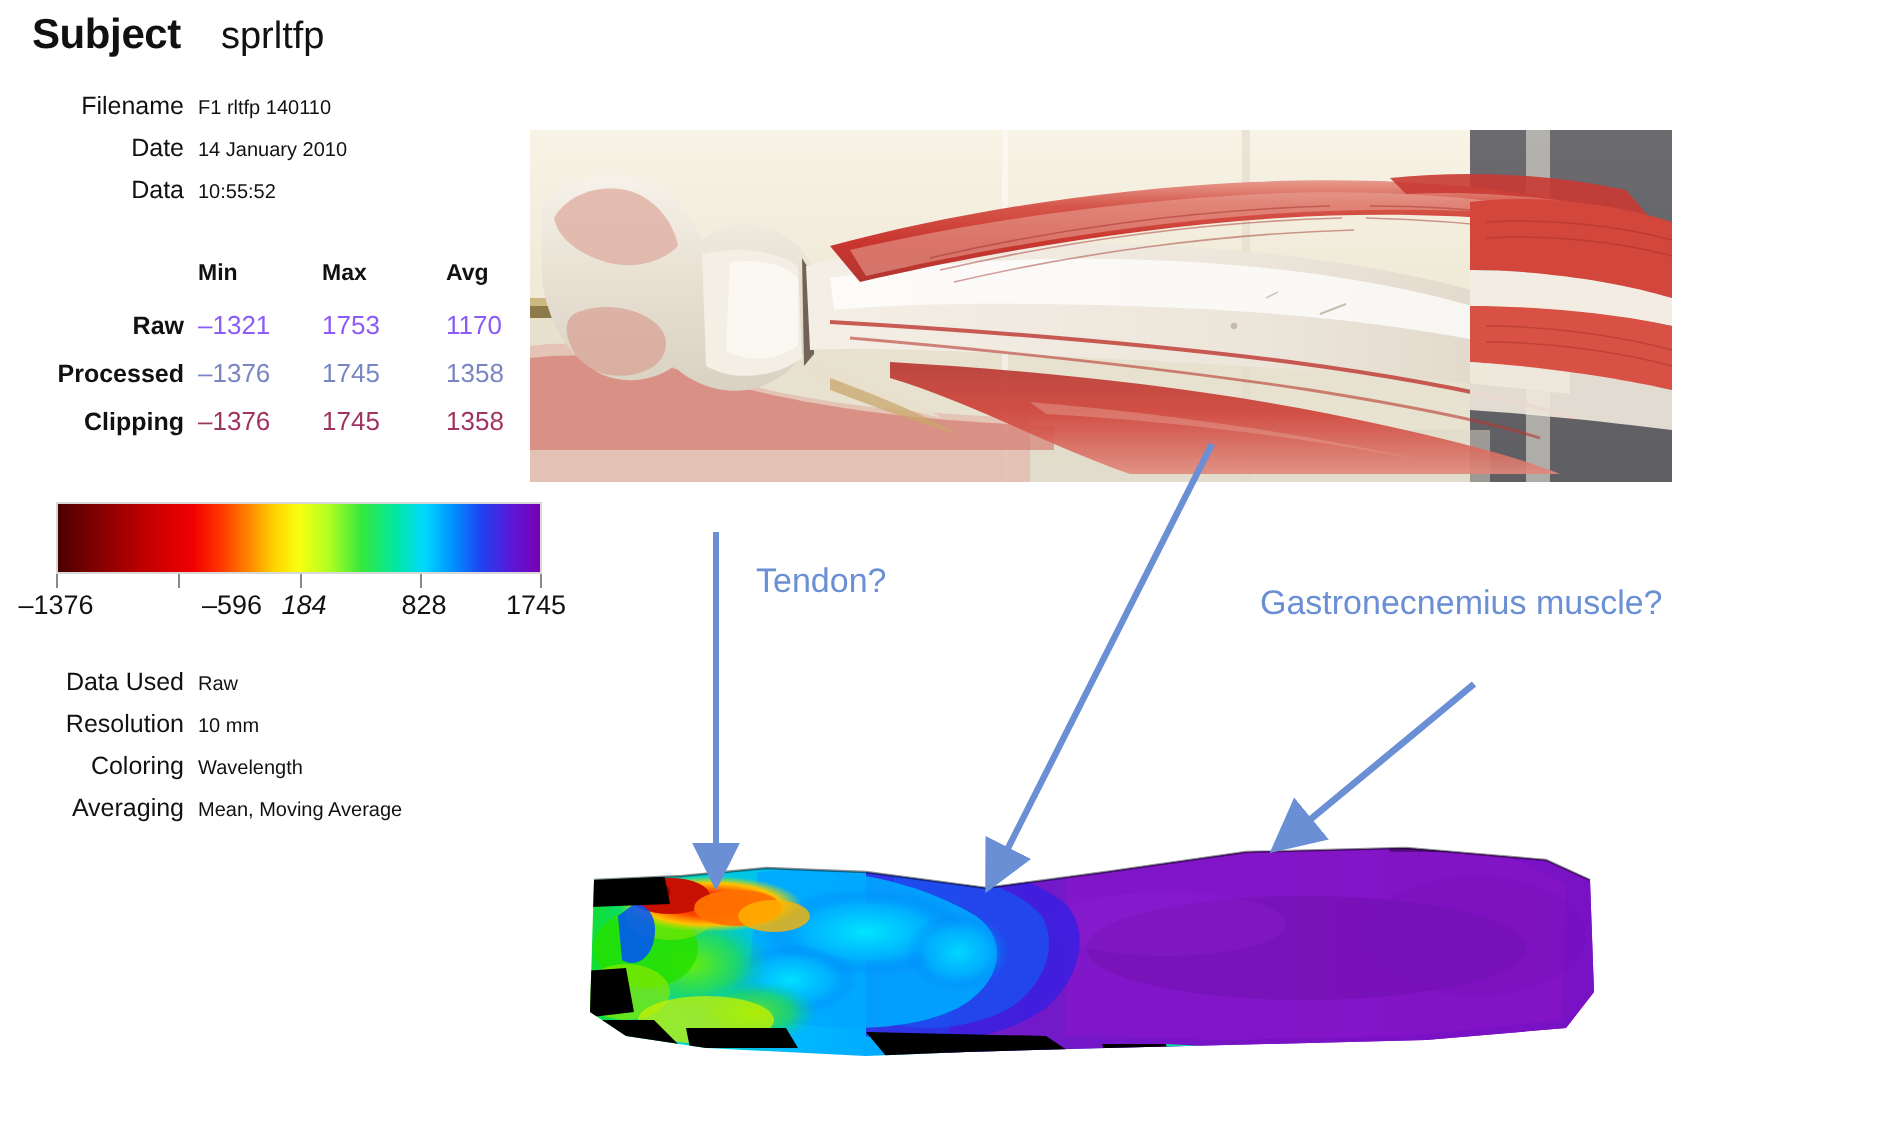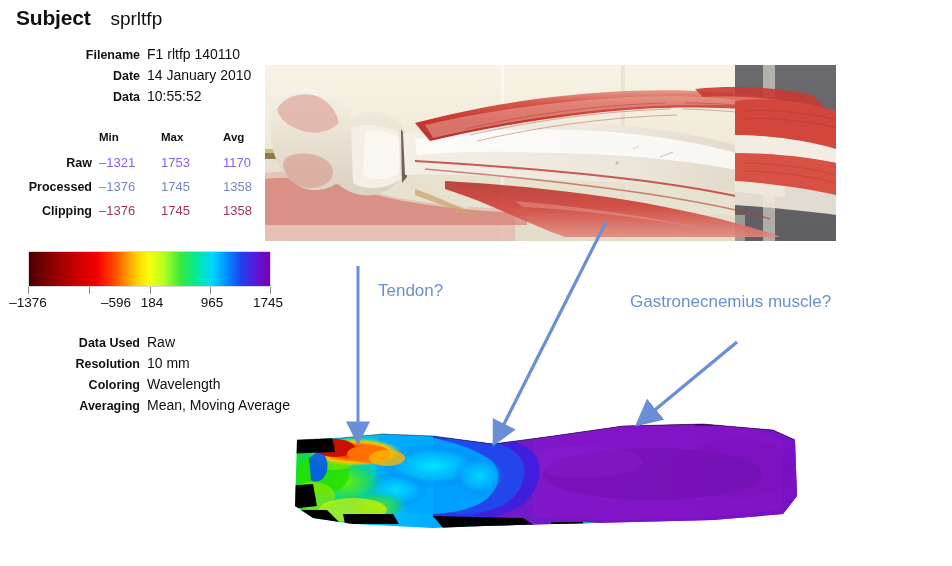--- a/index.html
+++ b/index.html
@@ -40,27 +40,26 @@
   }
   .meta-row {
     display: flex;
     align-items: baseline;
     height: 21px;
   }
   .meta-key {
     width: 92px;
     text-align: right;
     font-size: 12.5px;
-    font-weight: bold;
+    font-weight: normal;
     padding-right: 7px;
     white-space: nowrap;
-    margin-left: 48px;
   }
   .meta-val {
-    font-size: 14px;
+    font-size: 10px;
     white-space: nowrap;
   }
 
   #meta-top { top: 46px; }
   #meta-bottom { top: 334px; }
 
   
   #stats-table {
     position: absolute;
     left: 0; top: 131px;
@@ -234,22 +233,22 @@
 <div id="colorbar-wrap">
   <div id="colorbar"></div>
   <div class="cb-tick" style="left:28px;"></div>
   <div class="cb-tick" style="left:89px;"></div>
   <div class="cb-tick" style="left:150px;"></div>
   <div class="cb-tick" style="left:210px;"></div>
   <div class="cb-tick" style="left:270px;"></div>
   <div id="colorbar-labels">
     <span style="left:28px;">–1376</span>
     <span style="left:93px;margin-left:23px;">–596</span>
-    <span style="left:152px;">184</span>
-    <span style="left:212px;">965</span>
+    <span style="left:152px;font-style:italic;">184</span>
+    <span style="left:212px;">828</span>
     <span style="left:268px;">1745</span>
   </div>
 </div>
 
 <div class="meta-block" id="meta-bottom">
   <div class="meta-row">
     <div class="meta-key">Data Used</div>
     <div class="meta-val">Raw</div>
   </div>
   <div class="meta-row">

